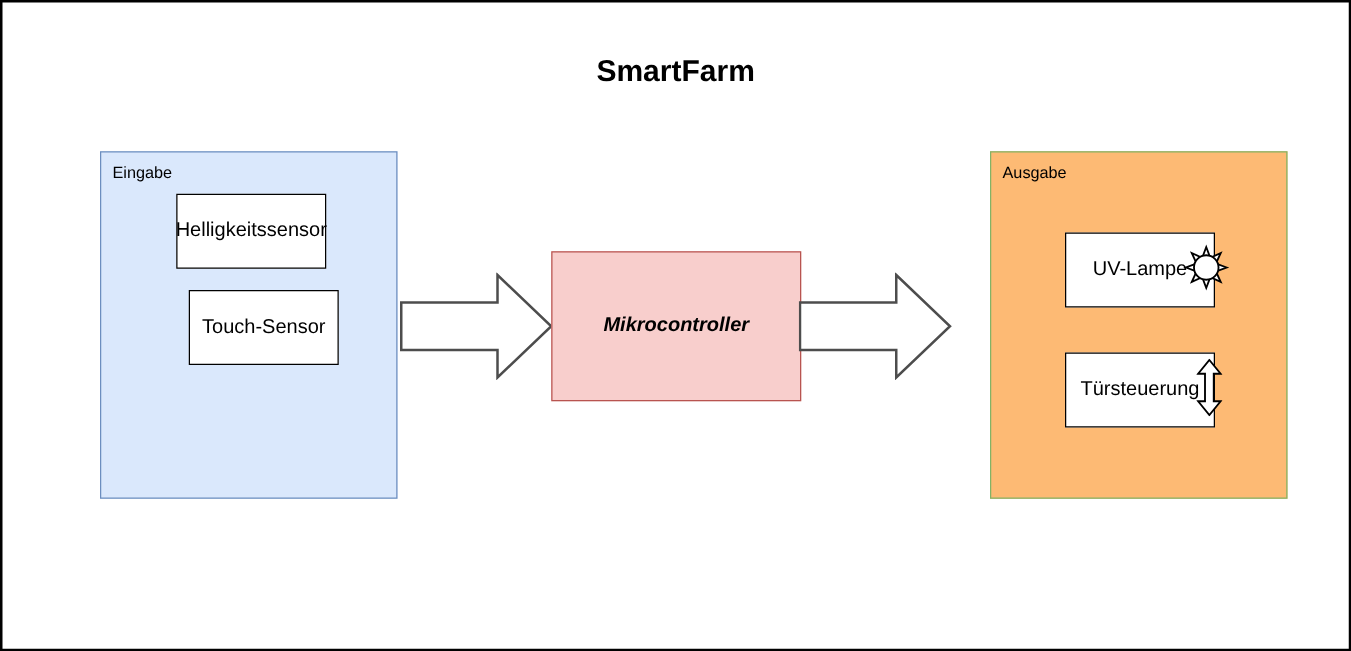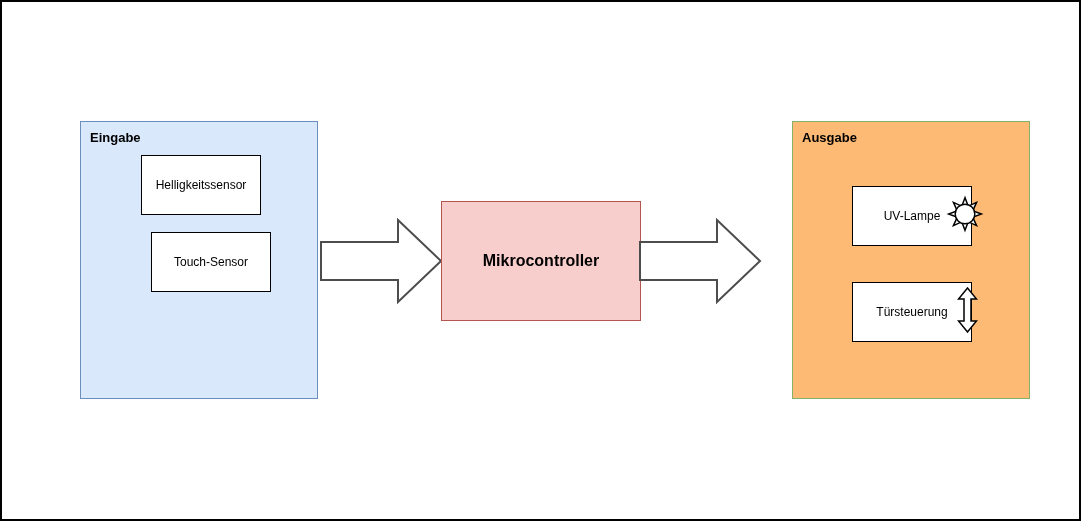--- a/index.html
+++ b/index.html
@@ -42,34 +42,34 @@
   .group.output {
     left: 790px;
     background: #fdba74;
     border: 1px solid #82b366;
   }
   .group-label {
     position: absolute;
     top: 8px;
     left: 9px;
     font-size: 13px;
-    font-weight: bold;
+    font-weight: normal;
     color: #000000;
   }
   .node {
     position: absolute;
     width: 120px;
     height: 60px;
     box-sizing: border-box;
     background: #ffffff;
     border: 1px solid #000000;
     display: flex;
     align-items: center;
     justify-content: center;
-    font-size: 12px;
+    font-size: 16px;
     color: #000000;
     text-align: center;
   }
   .node.in-1 { left: 60px; top: 33px; }
   .node.in-2 { left: 70px; top: 110px; }
   .node.in-3 { left: 60px; top: 185px; }
   .node.out-1 { left: 59px; top: 64px; }
   .node.out-2 { left: 59px; top: 160px; }
   .controller {
     position: absolute;
@@ -80,40 +80,42 @@
     box-sizing: border-box;
     background: #f8cecc;
     border: 1px solid #b85450;
     display: flex;
     align-items: center;
     justify-content: center;
     font-size: 16px;
     font-weight: bold;
     color: #000000;
     text-align: center;
+    font-style: italic;
   }
   .block-arrow {
     position: absolute;
     top: 216px;
     width: 123px;
     height: 86px;
   }
   .block-arrow.a1 { left: 318px; }
   .block-arrow.a2 { left: 637px; }
   .side-icon {
     position: absolute;
   }
   .side-icon.sun { left: 944px; top: 193px; width: 38px; height: 38px; }
   .side-icon.updown { left: 955px; top: 285px; width: 21px; height: 46px; }
 </style>
 </head>
 <body>
 
 <div class="canvas">
 
+  <div class="diagram-title">SmartFarm</div>
 
   <div class="group input">
     <div class="group-label">Eingabe</div>
     <div class="node in-1">
       <span>Helligkeitssensor</span>
     </div>
     <div class="node in-2">
       <span>Touch-Sensor</span>
     </div>
   </div>

